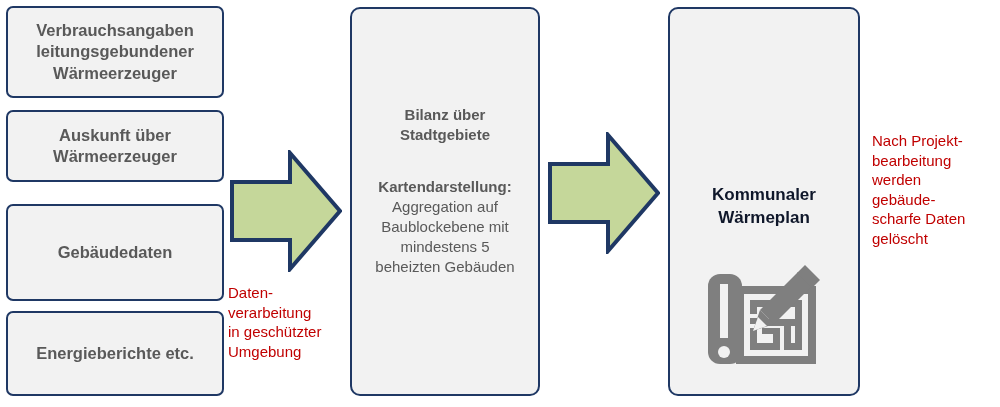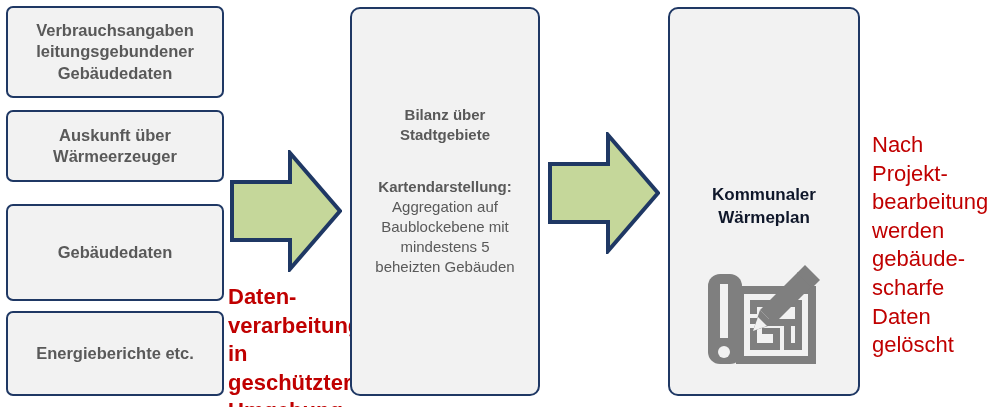--- a/index.html
+++ b/index.html
@@ -105,37 +105,37 @@
   .arrow {
     position: absolute;
   }
   #arrow-1 { left: 230px; top: 150px; width: 112px; height: 122px; }
   #arrow-2 { left: 548px; top: 132px; width: 112px; height: 122px; }
 
   
   .note {
     position: absolute;
     color: #C00000;
-    font-size: 22px;
+    font-size: 15px;
     font-weight: normal;
     line-height: 1.30;
     white-space: pre-line;
   }
-  #note-left  { left: 228px; top: 283px; width: 120px; text-align: left; font-weight: bold; }
+  #note-left  { left: 228px; top: 283px; width: 120px; text-align: left; }
   #note-right { left: 872px; top: 131px; width: 124px; text-align: left; }
 </style>
 </head>
 <body>
 
 <div id="canvas">
 
   <div class="box src-box" id="src-0">
     <span class="box-text">Verbrauchsangaben
 leitungsgebundener
-Gebäudedaten</span>
+Wärmeerzeuger</span>
   </div>
   <div class="box src-box" id="src-1">
     <span class="box-text">Auskunft über
 Wärmeerzeuger</span>
   </div>
   <div class="box src-box" id="src-3">
     <span class="box-text">Energieberichte etc.</span>
   </div>
   <div class="box src-box" id="src-2">
     <span class="box-text">Gebäudedaten</span>

